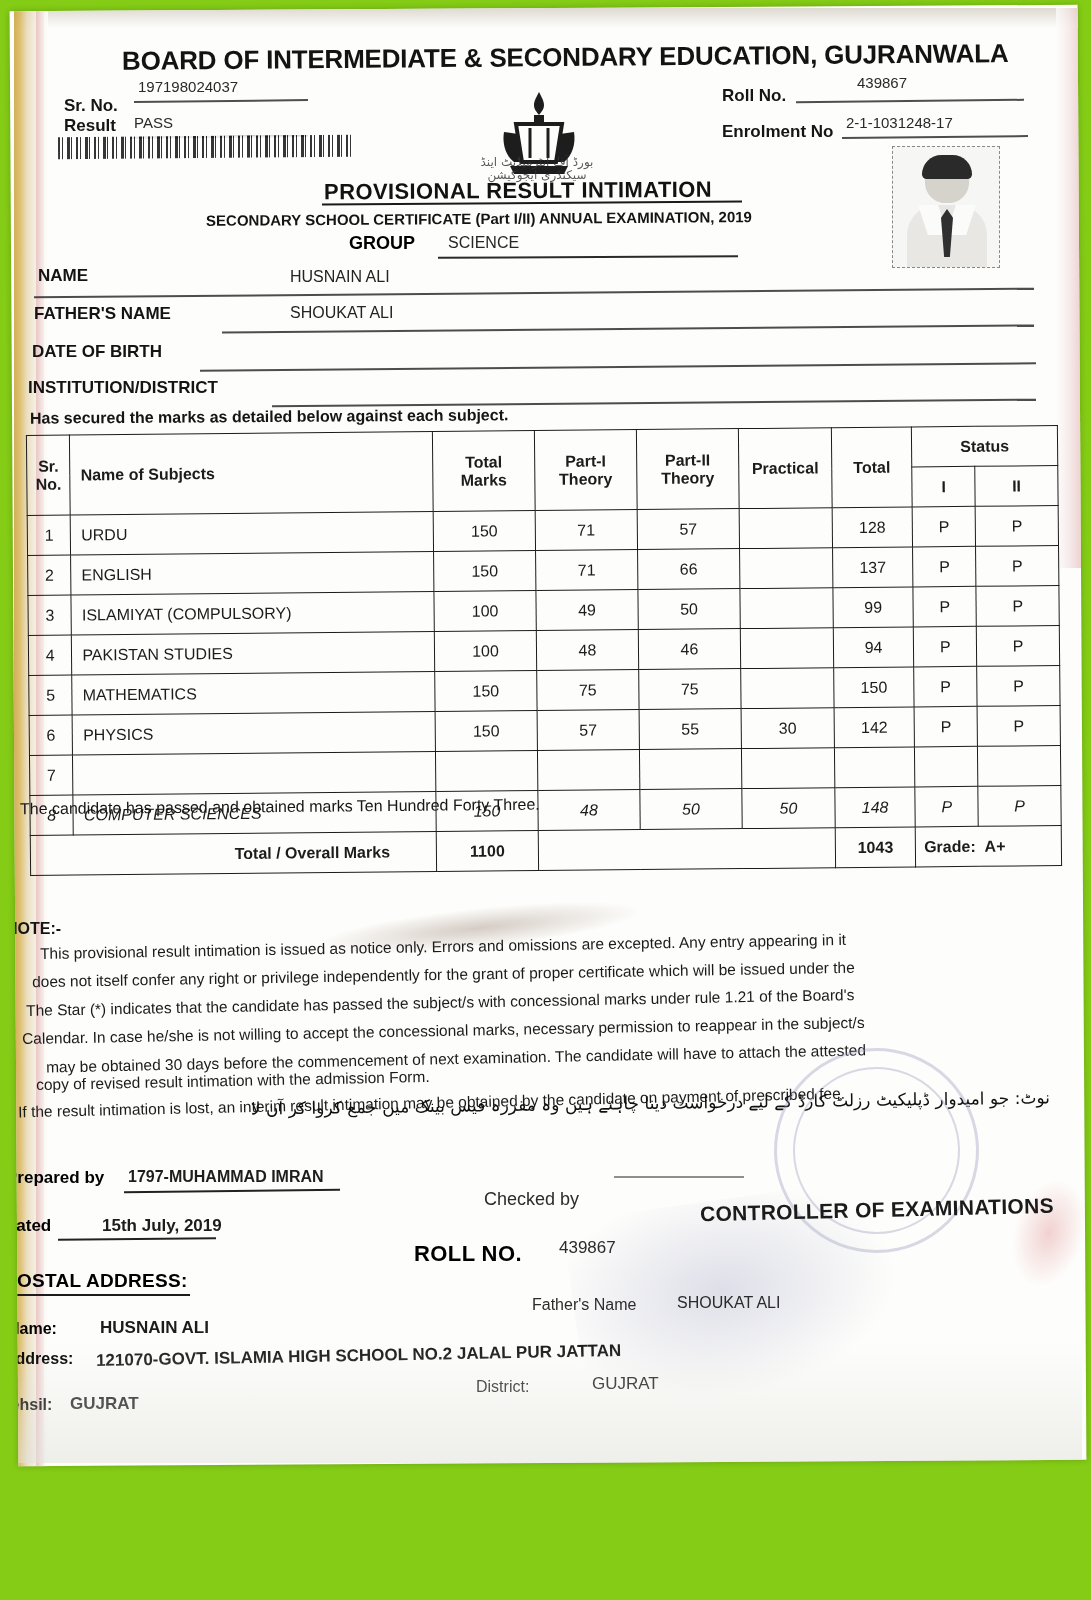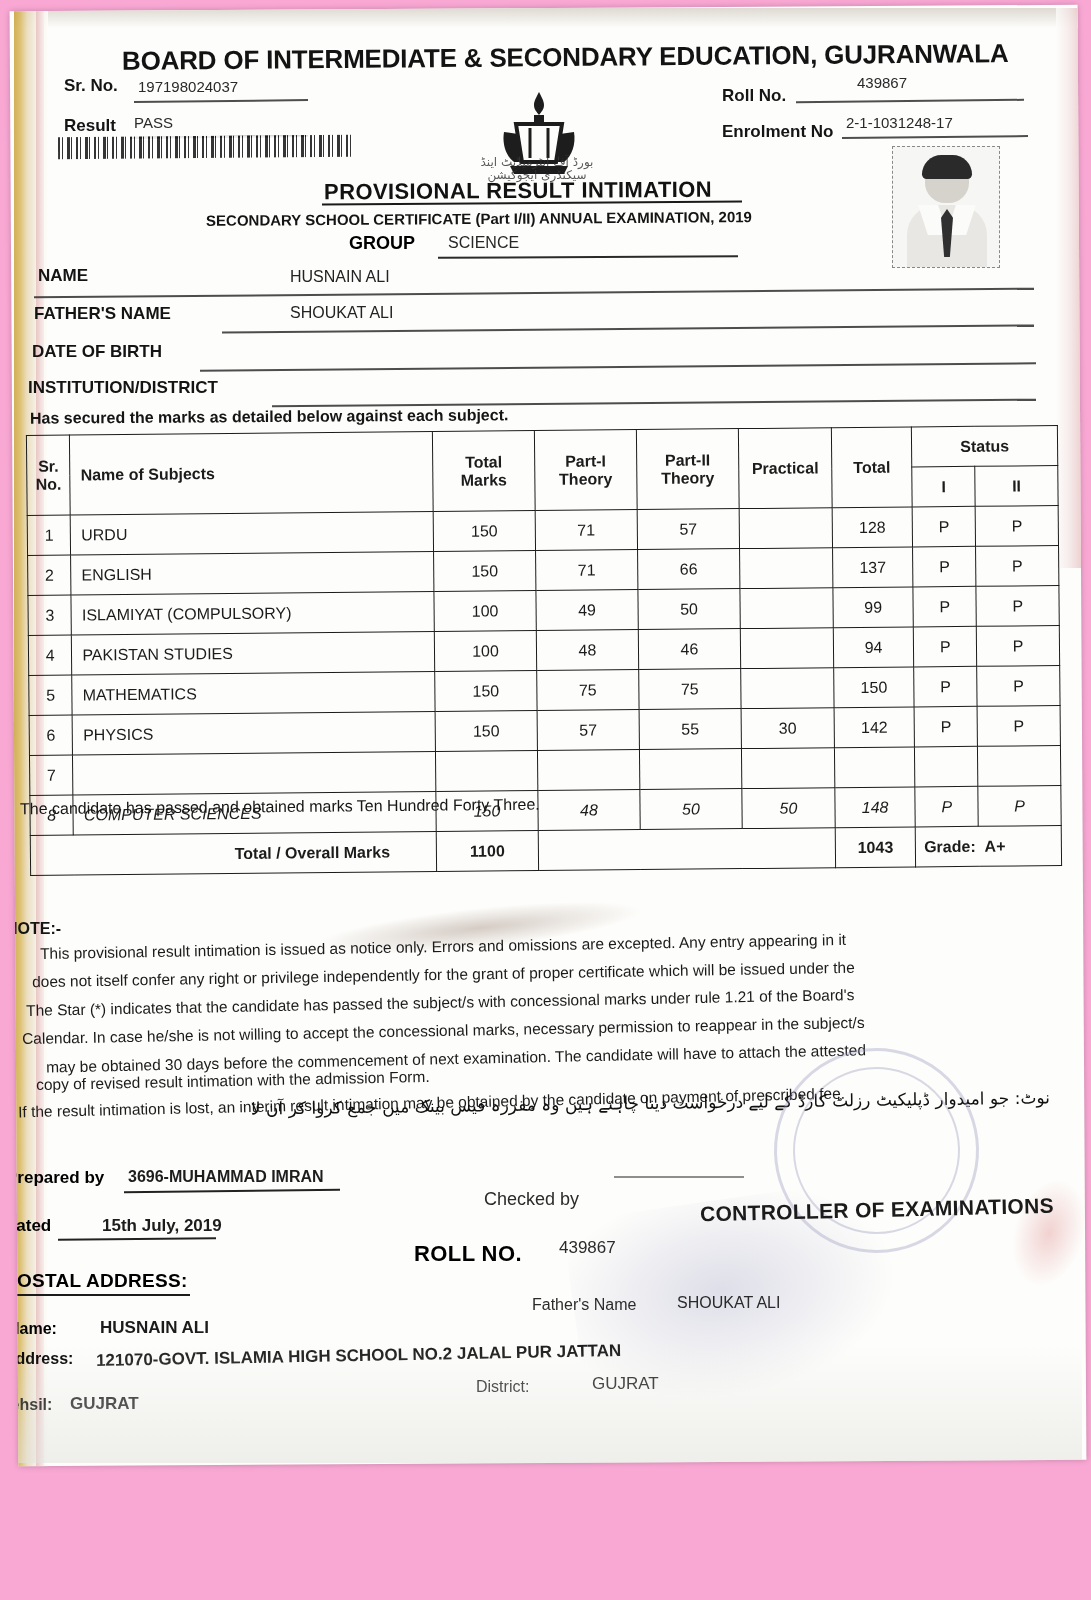--- a/index.html
+++ b/index.html
@@ -5,21 +5,21 @@
   * { box-sizing: border-box; }
   html, body {
     margin: 0; padding: 0;
     background: #d8d8d8;
     font-family: "Liberation Sans", sans-serif;
   }
   #page {
     position: relative;
     width: 1091px;
     height: 1600px;
-    background: #f9a8d4;
+    background: #84cc16;
     overflow: hidden;
   }
   
   .sheet {
     position: absolute;
     left: 14px; top: 8px;
     width: 1068px; height: 1455px;
     background: #fdfdfb;
     box-shadow: 0 0 6px rgba(0,0,0,.22);
     transform: rotate(-0.35deg);
@@ -246,21 +246,21 @@
   <div class="sheet">
     <div class="sheet-inner">
 
       <div class="edge-top"></div>
       <div class="edge-left"></div>
       <div class="edge-left2"></div>
       <div class="edge-right"></div>
 
       <div class="board-title">BOARD OF INTERMEDIATE &amp; SECONDARY EDUCATION, GUJRANWALA</div>
 
-      <div class="lbl" style="position:absolute;left:50px;top:68px;">Sr. No.</div>
+      <div class="lbl" style="position:absolute;left:50px;top:88px;">Sr. No.</div>
       <div class="hand" style="position:absolute;left:124px;top:70px;">197198024037</div>
       <div class="rule" style="left:120px;top:92px;width:174px;transform:rotate(-0.6deg);"></div>
 
       <div class="lbl" style="position:absolute;left:50px;top:108px;">Result</div>
       <div class="hand" style="position:absolute;left:120px;top:106px;">PASS</div>
       <div class="rule" style="left:116px;top:128px;width:178px;transform:rotate(-0.6deg);"></div>
 
       <div id="barcode"></div>
 
       <div class="lbl" style="position:absolute;left:708px;top:78px;">Roll No.</div>
@@ -455,21 +455,21 @@
           <div class="note-line" style="left: 22px; top: 1064px; transform: rotate(-1.2deg);">copy of revised result intimation with the admission Form.</div>
           <div class="note-line" style="left: 4px; top: 1086px; transform: rotate(-1.3deg);">If the result intimation is lost, an interim result intimation may be obtained by the candidate on payment of prescribed fee.</div>
         </div>
       <div id="urdu-note">نوٹ: جو امیدوار ڈپلیکیٹ رزلٹ کارڈ کے لیے درخواست دینا چاہتے ہیں وہ مقررہ فیس بینک میں جمع کروا کر آن لائن درخواست دے سکتے ہیں۔</div>
 
       <div id="stamp-round"></div>
       <div id="stamp-blob"></div>
       <div id="redmark"></div>
 
       <div id="prepared-lbl">Prepared by</div>
-      <div id="prepared-val">3696-MUHAMMAD IMRAN</div>
+      <div id="prepared-val">1797-MUHAMMAD IMRAN</div>
       <div id="prepared-rule"></div>
       <div id="dated-lbl">Dated</div>
       <div id="dated-val">15th July, 2019</div>
       <div id="dated-rule"></div>
       <div id="checked-lbl" class="faint">Checked by</div>
       <div id="checked-rule"></div>
       <div id="controller">CONTROLLER OF EXAMINATIONS</div>
 
       <div id="postal-head">POSTAL ADDRESS:</div>
       <div id="postal-head-ul"></div>

